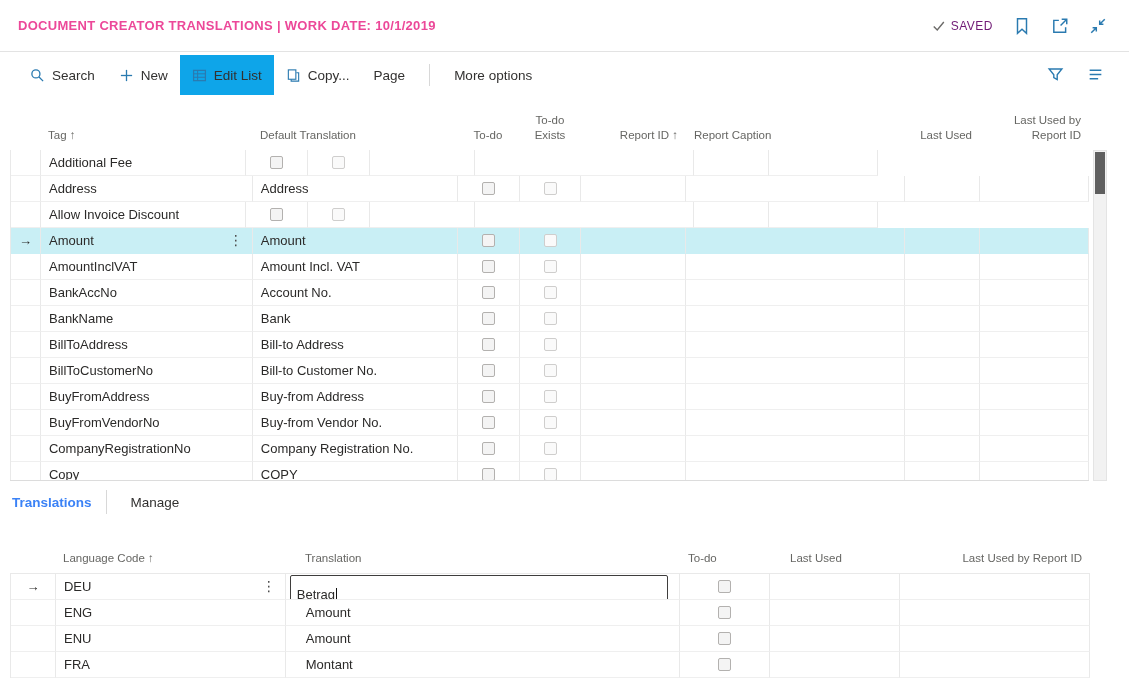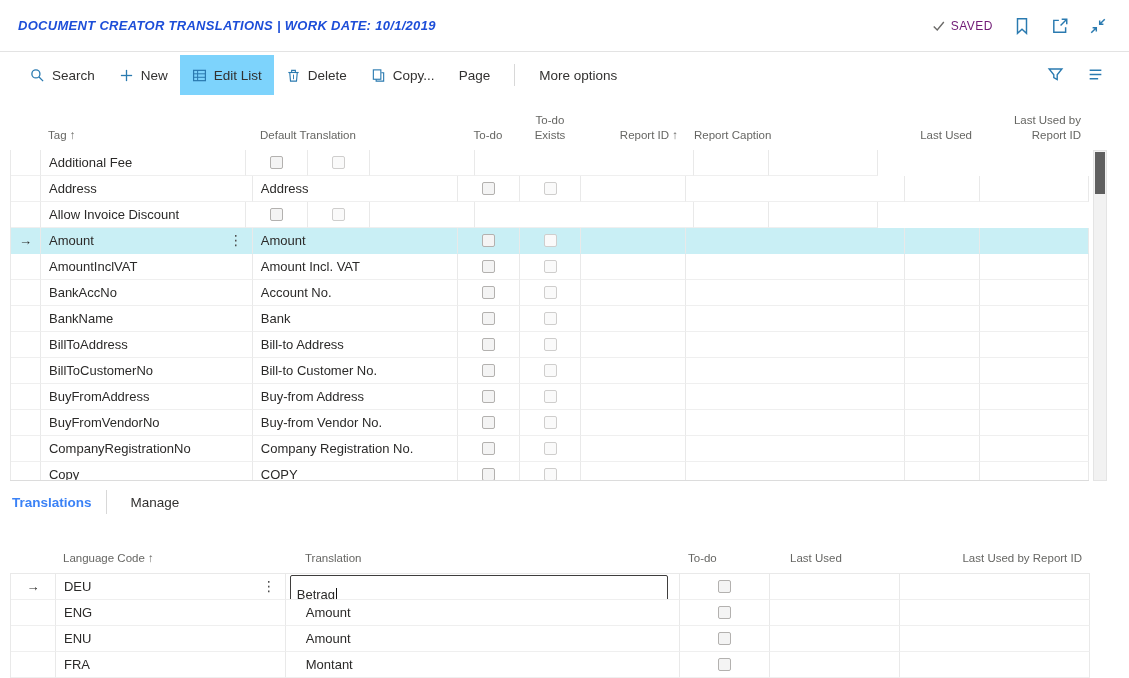--- a/index.html
+++ b/index.html
@@ -3,31 +3,31 @@
 <meta charset="utf-8">
 <style>
   * { margin:0; padding:0; box-sizing:border-box; }
   html,body { background:#fff; }
   body { font-family:"Liberation Sans", sans-serif; color:#2b2a29; }
   .app { position:relative; width:1129px; height:678px; background:#fff; overflow:hidden; }
 
   
   .page-header { position:absolute; top:0; left:0; right:0; height:52px;
     border-bottom:1px solid #e3e3e3; display:flex; align-items:center; }
-  .page-title { padding-left:18px; font-size:13px; font-weight:700; letter-spacing:.3px; color:#1d4ed8;font-style:italic; }
+  .page-title { padding-left:18px; font-size:13px; font-weight:700; letter-spacing:.3px; color:#ec4899; }
   .header-right { position:absolute; right:22px; top:0; height:52px; display:flex; align-items:center; gap:20px; }
   .saved { display:flex; align-items:center; gap:5px; font-size:12px; letter-spacing:.5px; color:#701a75; }
   .hicon { display:inline-flex; width:18px; height:18px; cursor:pointer; }
   .hicon svg { width:18px; height:18px; }
 
   
   .toolbar { position:absolute; top:53px; left:0; right:0; height:44px; display:flex; align-items:center; padding-left:18px; }
   .tb-btn { display:flex; align-items:center; gap:7px; height:40px; padding:0 12px; border:none; background:transparent;
     font-family:"Liberation Sans", sans-serif; font-size:13.5px; color:#323130; cursor:pointer; white-space:nowrap; }
-  .tb-btn.active { background:#7dd3fc; }
+  .tb-btn.active { background:#0ea5e9; }
   .tb-btn svg { width:15px; height:15px; }
   .tb-sep { width:1px; height:22px; background:#d8d8d8; margin:0 12px; }
   .toolbar-right { position:absolute; right:24px; display:flex; align-items:center; gap:22px; }
   .toolbar-right .hicon svg { width:17px; height:17px; }
 
   
   .cell { height:26px; line-height:25px; font-size:13px; padding:0 8px; border-right:1px solid #e9e9e9;
     border-bottom:1px solid #efefef; overflow:hidden; white-space:nowrap; background:transparent; }
   .trow { display:flex; border-left:1px solid #e9e9e9; }
   .trow.selected .cell { background:#c9eff5; border-bottom-color:#c9eff5; }
@@ -120,29 +120,20 @@
       <span>New</span>
     </button>
     <button class="tb-btn active">
       <svg viewBox="0 0 16 16">
         <rect x="1.7" y="2.5" width="12.6" height="11" fill="none" stroke="#2a7ab0" stroke-width="1.3"></rect>
         <line x1="1.7" y1="6.2" x2="14.3" y2="6.2" stroke="#2a7ab0" stroke-width="1.1"></line>
         <line x1="1.7" y1="9.9" x2="14.3" y2="9.9" stroke="#2a7ab0" stroke-width="1.1"></line>
         <line x1="6" y1="2.5" x2="6" y2="13.5" stroke="#2a7ab0" stroke-width="1.1"></line>
       </svg>
       <span>Edit List</span>
-    </button>
-    <button class="tb-btn">
-      <svg viewBox="0 0 16 16">
-        <path d="M4 4.8 h8 l-.8 9.2 h-6.4 z" fill="none" stroke="#2a7ab0" stroke-width="1.2"></path>
-        <line x1="2.5" y1="4.8" x2="13.5" y2="4.8" stroke="#2a7ab0" stroke-width="1.2"></line>
-        <path d="M6 4.5 V2.5 h4 v2" fill="none" stroke="#2a7ab0" stroke-width="1.2"></path>
-        <line x1="8" y1="7" x2="8" y2="12" stroke="#2a7ab0" stroke-width="1"></line>
-      </svg>
-      <span>Delete</span>
     </button>
     <button class="tb-btn">
       <svg viewBox="0 0 16 16">
         <rect x="2.5" y="2" width="8" height="10" fill="none" stroke="#2a7ab0" stroke-width="1.2"></rect>
         <path d="M5.5 12 v2 h8 V5 h-2.5" fill="none" stroke="#2a7ab0" stroke-width="1.2"></path>
       </svg>
       <span>Copy...</span>
     </button>
     <button class="tb-btn">
       <span>Page</span>

